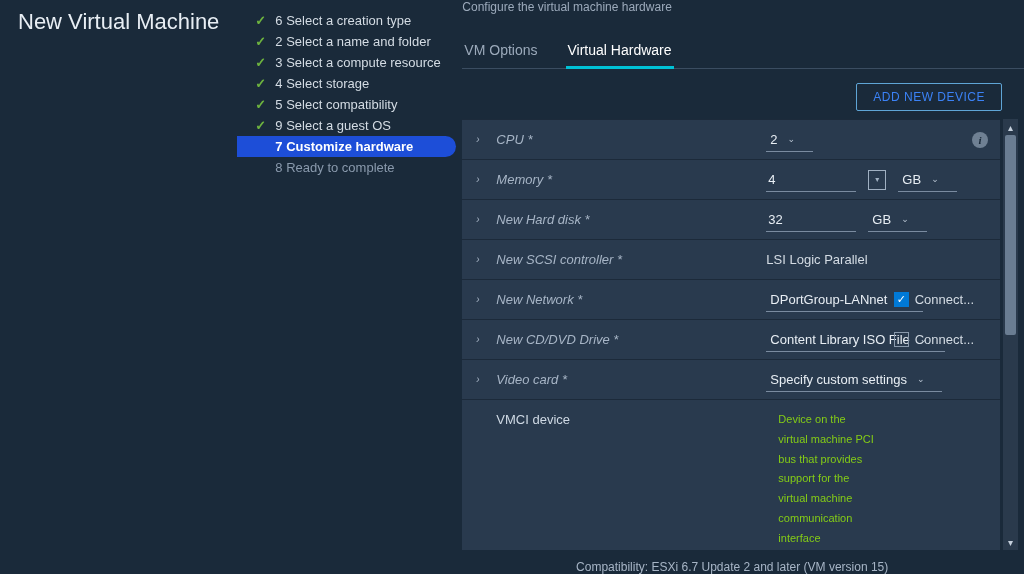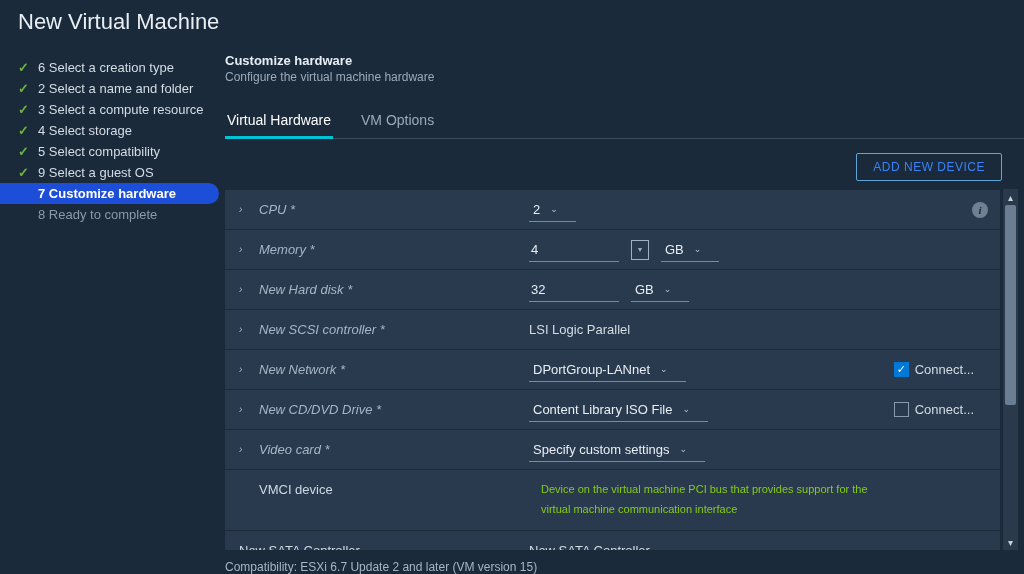--- a/index.html
+++ b/index.html
@@ -5,21 +5,21 @@
   * { box-sizing: border-box; margin: 0; padding: 0; }
   body {
     width: 1024px;
     height: 574px;
     background: #1a2a3a;
     font-family: -apple-system, BlinkMacSystemFont, "Segoe UI", Arial, sans-serif;
     font-size: 13px;
     color: #d4dce4;
     overflow: hidden;
   }
-  .container { display: flex; flex-direction: column; height: 100%; }
+  .container { display: flex; height: 100%; }
   .header {
     padding: 9px 18px 12px;
     font-size: 22px;
     font-weight: 300;
     color: #e8eef4;
     background: #1a2a3a;
   }
   .body { display: flex; flex: 1; overflow: hidden; }
   .sidebar {
     width: 225px;
@@ -257,21 +257,21 @@
     border-color: #0079d6;
   }
   .desc-text {
     font-size: 11px;
     color: #84cc16;
     line-height: 1.8;
     padding: 4px 110px 4px 0;
   }
   .footer {
     padding: 10px 22px 0 0;
-    text-align: left;
+    text-align: center;
     font-size: 12px;
     color: #a7b5c6;
   }
 </style>
 </head>
 <body>
 
 <div class="container">
   <div class="header">New Virtual Machine</div>
   <div class="body">
@@ -304,26 +304,25 @@
           <span class="check">✓</span>
           <span>7 Customize hardware</span>
         </div>
       <div class="step pending">
           <span class="check">✓</span>
           <span>8 Ready to complete</span>
         </div>
     </div>
 
     <div class="main">
-      <div class="subtitle">Customize hardware</div>
       <div class="subdesc">Configure the virtual machine hardware</div>
 
       <div class="tabs">
+        <div class="tab">VM Options</div>
         <div class="tab active">Virtual Hardware</div>
-        <div class="tab">VM Options</div>
       </div>
 
       <div class="actionbar">
         <button class="btn-outline">ADD NEW DEVICE</button>
       </div>
 
       <div class="scroll-wrap">
         <div class="hw-table">
 
           <div class="hw-row">

